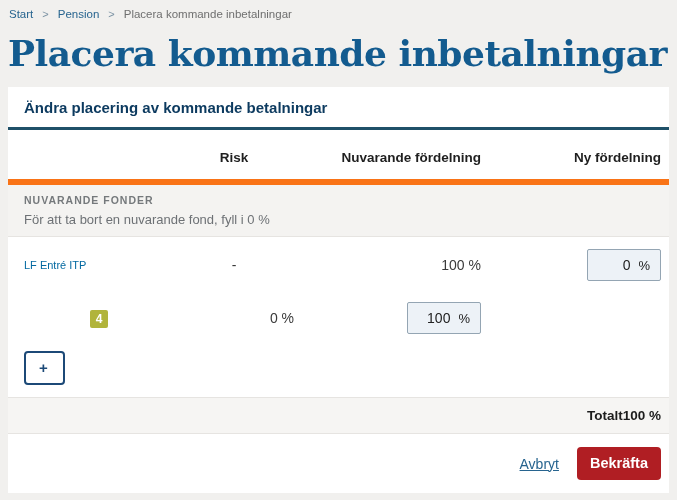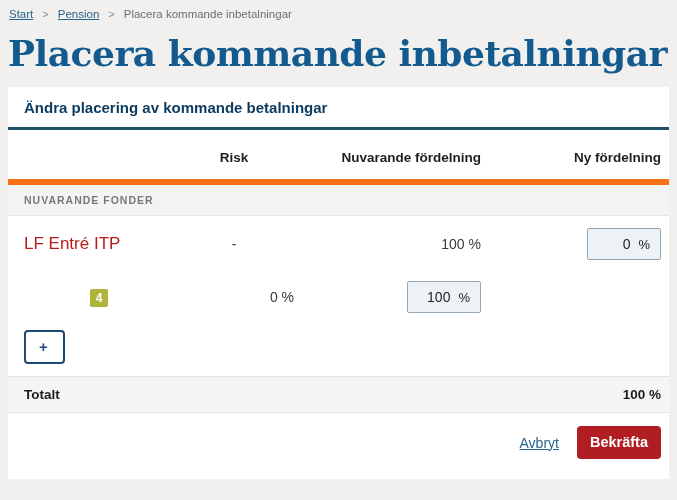--- a/index.html
+++ b/index.html
@@ -9,21 +9,21 @@
     font-family: "Liberation Sans", sans-serif;
     color: #222;
   }
 
   
   .breadcrumb {
     display: flex; align-items: center; gap: 9px;
     padding: 8px 0 0 9px;
     font-size: 11.5px;
   }
-  .crumb-link { color: #27648f; text-decoration: underline; cursor: pointer; }
+  .crumb-link { color: #27648f; cursor: pointer; }
   .crumb-sep { color: #7d93a4; font-size: 11px; }
   .crumb-current { color: #6f6f6f; }
 
   
   .page-title {
     font-family: "DejaVu Serif", serif;
     font-weight: 700;
     font-size: 36px;
     letter-spacing: -0.5px;
     color: #135b8f;
@@ -68,21 +68,21 @@
   }
   .section-label {
     font-size: 10.5px; font-weight: bold; letter-spacing: 1px;
     color: #75797c;
   }
   .section-note {
     font-size: 13px; color: #6d7175; margin-top: 6px;
   }
 
   .fund-row { height: 53px; background: #fff; }
-  .fund-name { font-size: 17px; color: #b91c1c; }
+  .fund-name { font-size: 11px; color: #0369a1; }
   .risk-dash { font-size: 14px; color: #3a3a3a; }
   .risk-badge {
     display: inline-flex; align-items: center; justify-content: center;
     width: 18px; height: 18px;
     background: #b1b43b; color: #fff;
     font-size: 12px; font-weight: bold;
     border-radius: 2px;
   }
   .current-value { font-size: 14px; color: #3a3a3a; }
 
@@ -110,21 +110,21 @@
     border-radius: 4px;
     color: #1c4977;
     font-weight: bold; font-size: 14px;
     font-family: "Liberation Sans", sans-serif;
     padding: 6px 15px 7px 13px;
     cursor: pointer;
   }
   .plus { font-weight: bold; font-size: 15px; }
 
   .total-row {
-    display: flex; justify-content: space-between; align-items: center;
+    display: flex; justify-content: flex-end; align-items: center;
     background: #f6f5f3;
     border-top: 1px solid #e6e4e1;
     border-bottom: 1px solid #e6e4e1;
     padding: 10px 8px 10px 16px;
     font-size: 13.5px; font-weight: bold; color: #1c1c1c;
   }
 
   .footer-row {
     display: flex; justify-content: flex-end; align-items: center; gap: 18px;
     padding: 13px 8px 13px 16px;
@@ -161,20 +161,21 @@
 
   <div class="grid-row table-header">
     <div></div>
     <div class="col-risk">Risk</div>
     <div class="col-current">Nuvarande fördelning</div>
     <div class="col-new">Ny fördelning</div>
   </div>
 
   <div class="section-row">
     <div class="section-label">NUVARANDE FONDER</div>
+    <div class="section-note">För att ta bort en nuvarande fond, fyll i 0 %</div>
   </div>
 
   <div class="grid-row fund-row">
     <div class="fund-name">LF Entré ITP</div>
     <div class="col-risk risk-dash">-</div>
     <div class="col-current current-value">100 %</div>
     <div class="col-new">
       <span class="pct-box">
         <input class="pct-input" type="text" value="0" style="">
         <span class="pct-unit">%</span>

